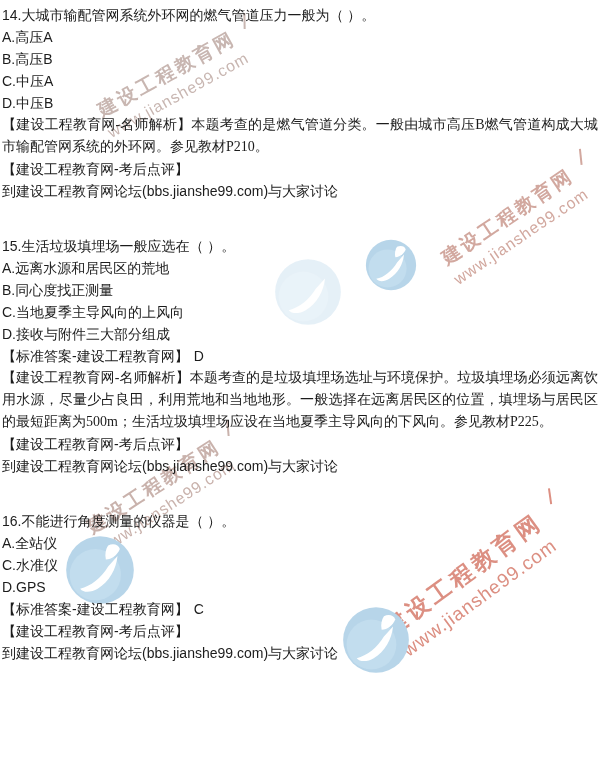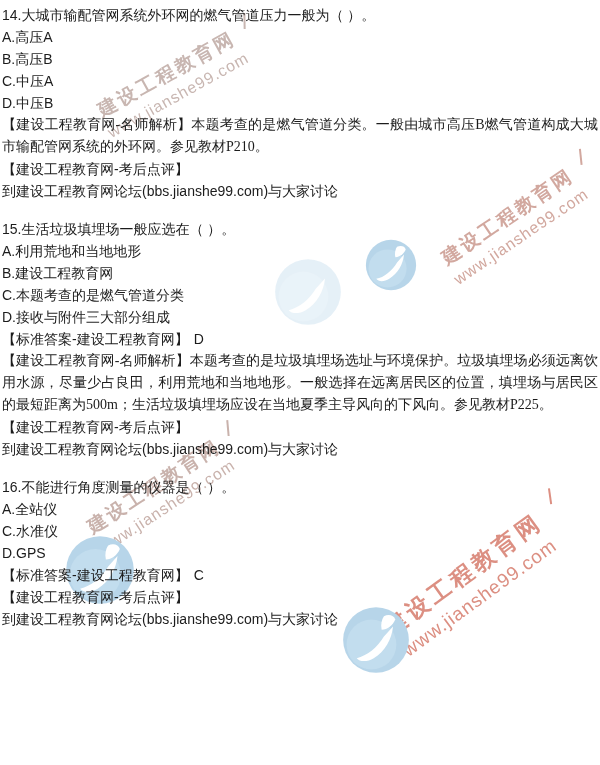--- a/index.html
+++ b/index.html
@@ -45,21 +45,21 @@
   .logo-4 { left: 274px; top: 258px; width: 68px; height: 68px; opacity: 0.35; }
 
   
   .content {
     position: relative; z-index: 1;
     padding: 4px 2px 0 2px;
     font-size: 14px;
     line-height: 22px;
   }
   .question { margin: 0; }
-  .question + .question { margin-top: 16px; }
+  .question + .question { margin-top: 33px; }
   .q-title, .q-option, .q-answer, .q-comment, .q-forum { white-space: nowrap; }
   .q-analysis { text-align: justify; font-family: Liberation Serif, serif; }
   .q-answer .answer-letter { margin-left: 5px; }
 </style>
 </head>
 <body>
 
 <div class="wm-layer">
 
   <div class="wm wm-a">
@@ -133,23 +133,23 @@
     <div class="q-option">D.中压B</div>
     <div class="q-analysis">
       <span>【建设工程教育网-名师解析】</span><span>本题考查的是燃气管道分类。一般由城市高压B燃气管道构成大城市输配管网系统的外环网。参见教材P210。</span>
     </div>
     <div class="q-comment">【建设工程教育网-考后点评】</div>
     <div class="q-forum">到建设工程教育网论坛(bbs.jianshe99.com)与大家讨论</div>
   </section>
 
   <section class="question">
     <div class="q-title">15.生活垃圾填埋场一般应选在（  ）。</div>
-    <div class="q-option">A.利用荒地和当地地形</div>
-    <div class="q-option">B.建设工程教育网</div>
-    <div class="q-option">C.本题考查的是燃气管道分类</div>
+    <div class="q-option">A.远离水源和居民区的荒地</div>
+    <div class="q-option">B.同心度找正测量</div>
+    <div class="q-option">C.当地夏季主导风向的上风向</div>
     <div class="q-option">D.接收与附件三大部分组成</div>
     <div class="q-answer">
       <span>【标准答案-建设工程教育网】</span><span class="answer-letter">D</span>
     </div>
     <div class="q-analysis">
       <span>【建设工程教育网-名师解析】</span><span>本题考查的是垃圾填埋场选址与环境保护。垃圾填埋场必须远离饮用水源，尽量少占良田，利用荒地和当地地形。一般选择在远离居民区的位置，填埋场与居民区的最短距离为500m；生活垃圾填埋场应设在当地夏季主导风向的下风向。参见教材P225。</span>
     </div>
     <div class="q-comment">【建设工程教育网-考后点评】</div>
     <div class="q-forum">到建设工程教育网论坛(bbs.jianshe99.com)与大家讨论</div>
   </section>

